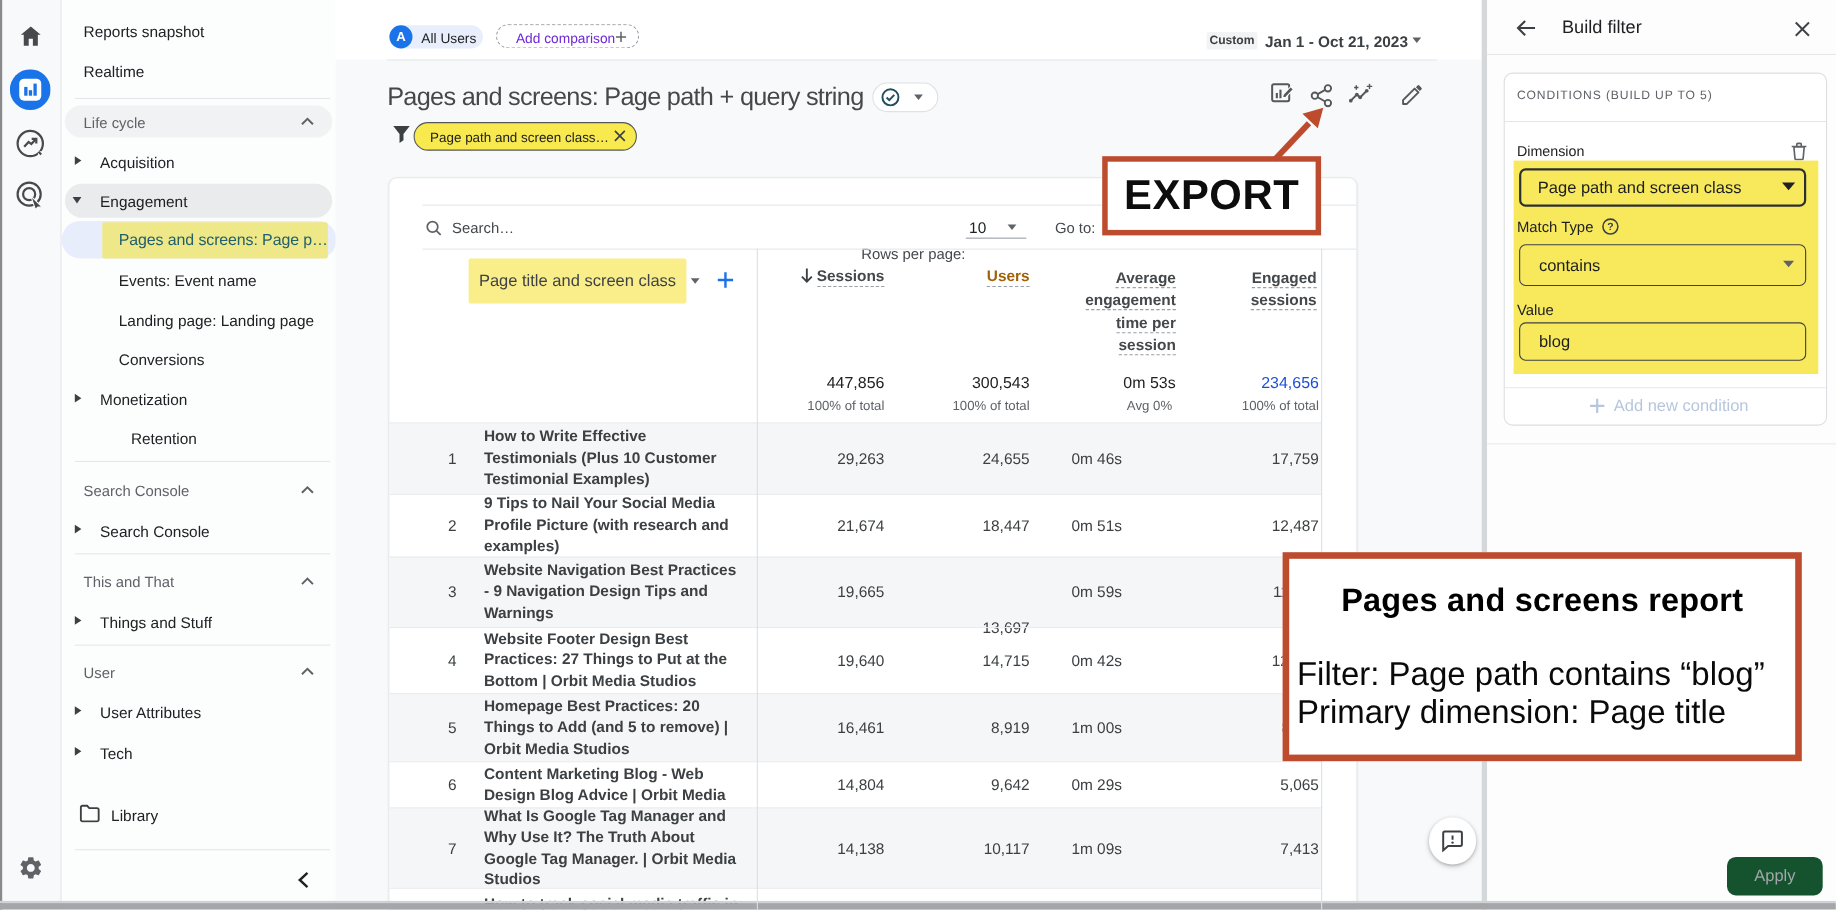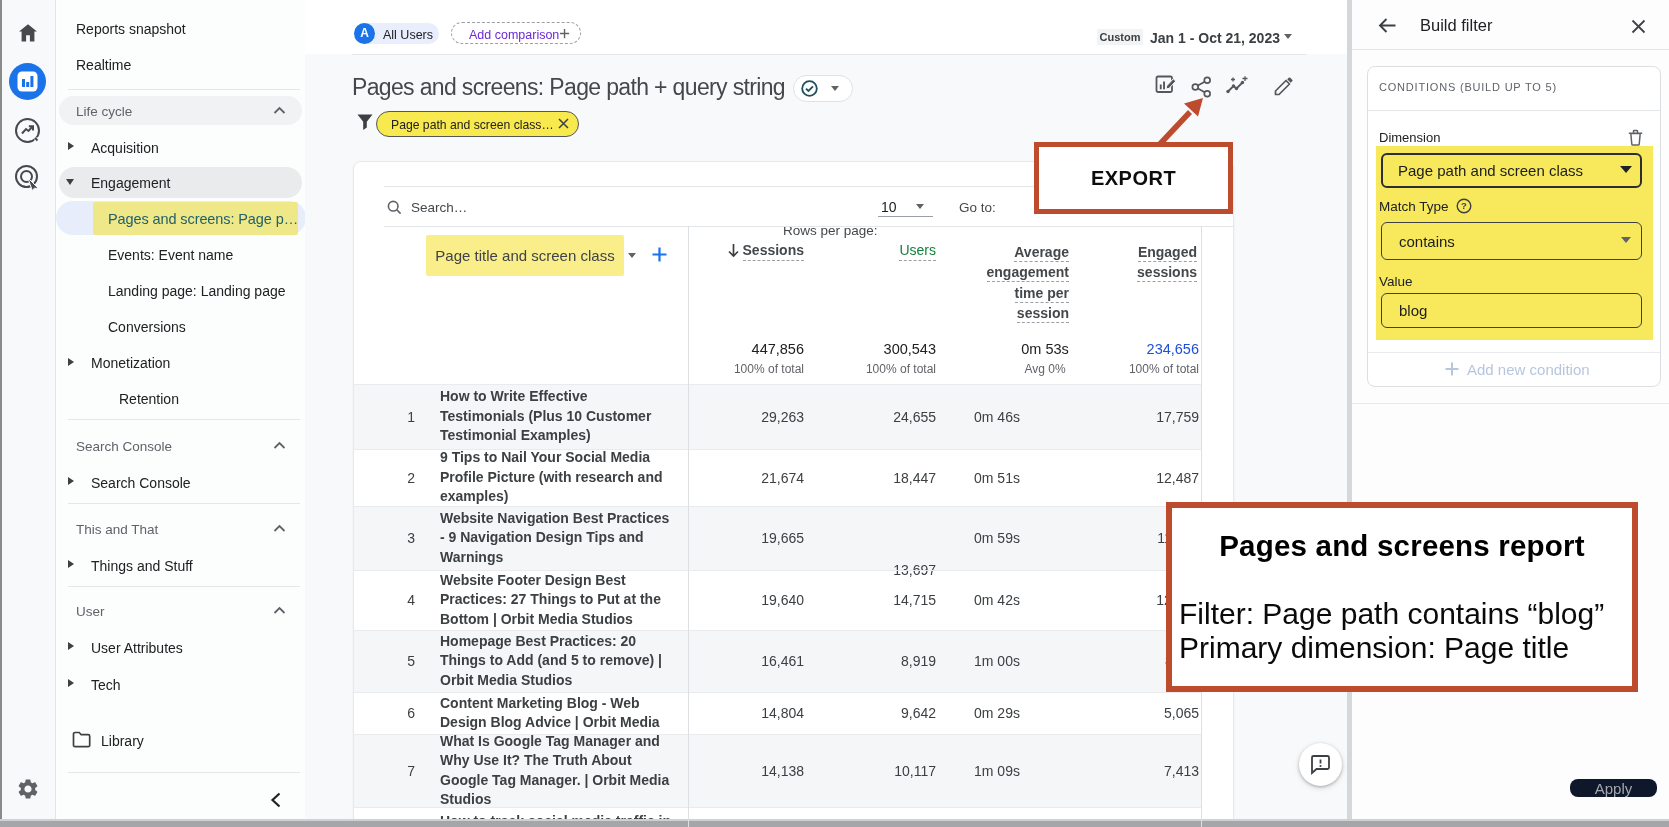--- a/index.html
+++ b/index.html
@@ -198,21 +198,21 @@
 <div class="abs" style="left:426px;top:235px;width:198px;height:41px;display:flex;align-items:center;justify-content:center;font-size:15px;color:#3f4347;">Page title and screen class</div>
 <div class="caret abs" style="left:628px;top:253px;"></div>
 <svg class="abs" style="left:652px;top:247px;" width="15" height="15" viewBox="0 0 15 15">
     <path d="M7.5 0.5 V14.5 M0.5 7.5 H14.5" stroke="#1a73e8" stroke-width="2.2"></path>
   </svg>
 
 <svg class="abs" style="left:727px;top:243px;" width="13" height="15" viewBox="0 0 13 15">
     <path d="M6.5 1 V12.5 M2 8.5 L6.5 13 L11 8.5" fill="none" stroke="#3c4043" stroke-width="1.7"></path>
   </svg>
 <div class="abs" style="left:604px;top:242px;width:200px;text-align:right;font-size:14px;font-weight:700;color:#45484b;"><span style="border-bottom:1px dashed #9aa0a6;padding-bottom:2px;">Sessions</span></div>
-<div class="abs" style="left:736px;top:242px;width:200px;text-align:right;font-size:14px;font-weight:400;color:#15803d;"><span style="border-bottom:1px dashed #9aa0a6;padding-bottom:2px;">Users</span></div>
+<div class="abs" style="left:736px;top:242px;width:200px;text-align:right;font-size:14px;font-weight:700;color:#a16207;"><span style="border-bottom:1px dashed #9aa0a6;padding-bottom:2px;">Users</span></div>
 <div class="abs" style="left:869px;top:242px;width:200px;text-align:right;font-size:14px;font-weight:700;color:#45484b;line-height:20.3px;"><span style="border-bottom:1px dashed #9aa0a6;padding-bottom:1px;">Average</span><br><span style="border-bottom:1px dashed #9aa0a6;padding-bottom:1px;">engagement</span><br><span style="border-bottom:1px dashed #9aa0a6;padding-bottom:1px;">time per</span><br><span style="border-bottom:1px dashed #9aa0a6;padding-bottom:1px;">session</span></div>
 <div class="abs" style="left:997px;top:242px;width:200px;text-align:right;font-size:14px;font-weight:700;color:#45484b;line-height:20.3px;"><span style="border-bottom:1px dashed #9aa0a6;padding-bottom:1px;">Engaged</span><br><span style="border-bottom:1px dashed #9aa0a6;padding-bottom:1px;">sessions</span></div>
 
 <div class="abs" style="left:604px;top:341px;width:200px;text-align:right;font-size:14.5px;color:#202124;">447,856</div>
 <div class="abs" style="left:604px;top:362px;width:200px;text-align:right;font-size:12px;color:#5f6368;">100% of total</div>
 <div class="abs" style="left:736px;top:341px;width:200px;text-align:right;font-size:14.5px;color:#202124;">300,543</div>
 <div class="abs" style="left:736px;top:362px;width:200px;text-align:right;font-size:12px;color:#5f6368;">100% of total</div>
 <div class="abs" style="left:990px;top:341px;width:110px;text-align:center;font-size:14.5px;color:#202124;">0m 53s</div>
 <div class="abs" style="left:990px;top:362px;width:110px;text-align:center;font-size:12px;color:#5f6368;">Avg 0%</div>
 <div class="abs" style="left:999px;top:341px;width:200px;text-align:right;font-size:14.5px;color:#1d4ed8;">234,656</div>
@@ -329,30 +329,30 @@
 <div class="abs" style="left:1381px;top:293px;width:261px;height:35px;border:1.8px solid #3c4043;border-radius:6px;"></div>
 <div class="abs" style="left:1399px;top:302px;font-size:15px;color:#1b1d1f;">blog</div>
 <div class="hr" style="left:1368px;top:352px;width:292px;background:#e8eaed;"></div>
 <svg class="abs" style="left:1444px;top:361px;" width="16" height="16" viewBox="0 0 16 16">
     <path d="M8 1.5 V14.5 M1.5 8 H14.5" stroke="#b7c6dd" stroke-width="2"></path>
   </svg>
 <div class="abs" style="left:1467px;top:361px;font-size:15px;font-weight:500;color:#b7c6dd;">Add new condition</div>
 
 <div class="hr" style="left:1352px;top:403px;width:317px;background:#e6e8ea;"></div>
 
-<div class="abs" style="left:1570px;top:779px;width:87px;height:18px;background:#0f172a;border-radius:8px;display:flex;align-items:center;justify-content:center;font-size:15px;font-weight:500;color:#a3a7ac;">Apply</div>
+<div class="abs" style="left:1570px;top:779px;width:87px;height:35px;background:#14532d;border-radius:8px;display:flex;align-items:center;justify-content:center;font-size:15px;font-weight:500;color:#a3a7ac;">Apply</div>
 
 <div class="abs" style="z-index:15;left:1299px;top:743px;width:43px;height:43px;border-radius:50%;background:#fff;box-shadow:0 1px 3px rgba(0,0,0,.25),0 2px 6px rgba(0,0,0,.12);"></div>
 <svg class="abs" style="z-index:16;left:1310px;top:754px;" width="21" height="21" viewBox="0 0 21 21">
   <path d="M2 3.5 a1.5 1.5 0 0 1 1.5-1.5 h14 a1.5 1.5 0 0 1 1.5 1.5 v10 a1.5 1.5 0 0 1-1.5 1.5 H6.5 L2 19 Z" fill="none" stroke="#3c4043" stroke-width="1.8"></path>
   <path d="M10.5 5.5 V9.5" stroke="#3c4043" stroke-width="1.8"></path>
   <circle cx="10.5" cy="12" r="1.1" fill="#3c4043"></circle>
 </svg>
 
-<div class="abs" style="z-index:20;left:1034px;top:142px;width:199px;height:72px;background:#fff;border:5.5px solid #bd4b2e;display:flex;align-items:center;justify-content:center;font-size:20px;font-weight:700;letter-spacing:0.5px;color:#0d0d0d;">EXPORT</div>
+<div class="abs" style="z-index:20;left:1002px;top:142px;width:199px;height:72px;background:#fff;border:5.5px solid #bd4b2e;display:flex;align-items:center;justify-content:center;font-size:38px;font-weight:700;letter-spacing:0.5px;color:#0d0d0d;">EXPORT</div>
 <svg class="abs" style="z-index:21;left:1148px;top:93px;" width="62" height="55" viewBox="0 0 62 55">
   <path d="M11 52 L42 19" stroke="#bd4b2e" stroke-width="5.5"></path>
   <path d="M55 5 L50 23.5 L36 10.5 Z" fill="#bd4b2e"></path>
 </svg>
 
 <div class="abs" style="z-index:20;left:1166px;top:502px;width:472px;height:190px;background:#fff;border:6px solid #bd4b2e;"></div>
 <div class="abs" style="z-index:21;left:1172px;top:529px;width:460px;text-align:center;font-size:29.5px;font-weight:700;letter-spacing:0.2px;color:#000;">Pages and screens report</div>
 <div class="abs" style="z-index:21;left:1179px;top:597px;font-size:30px;color:#0a0a0a;line-height:33.5px;">Filter: Page path contains “blog”<br>Primary dimension: Page title</div>
 
 <div class="abs" style="left:0;top:819px;width:1669px;height:2px;background:#cfd1d4;"></div>

